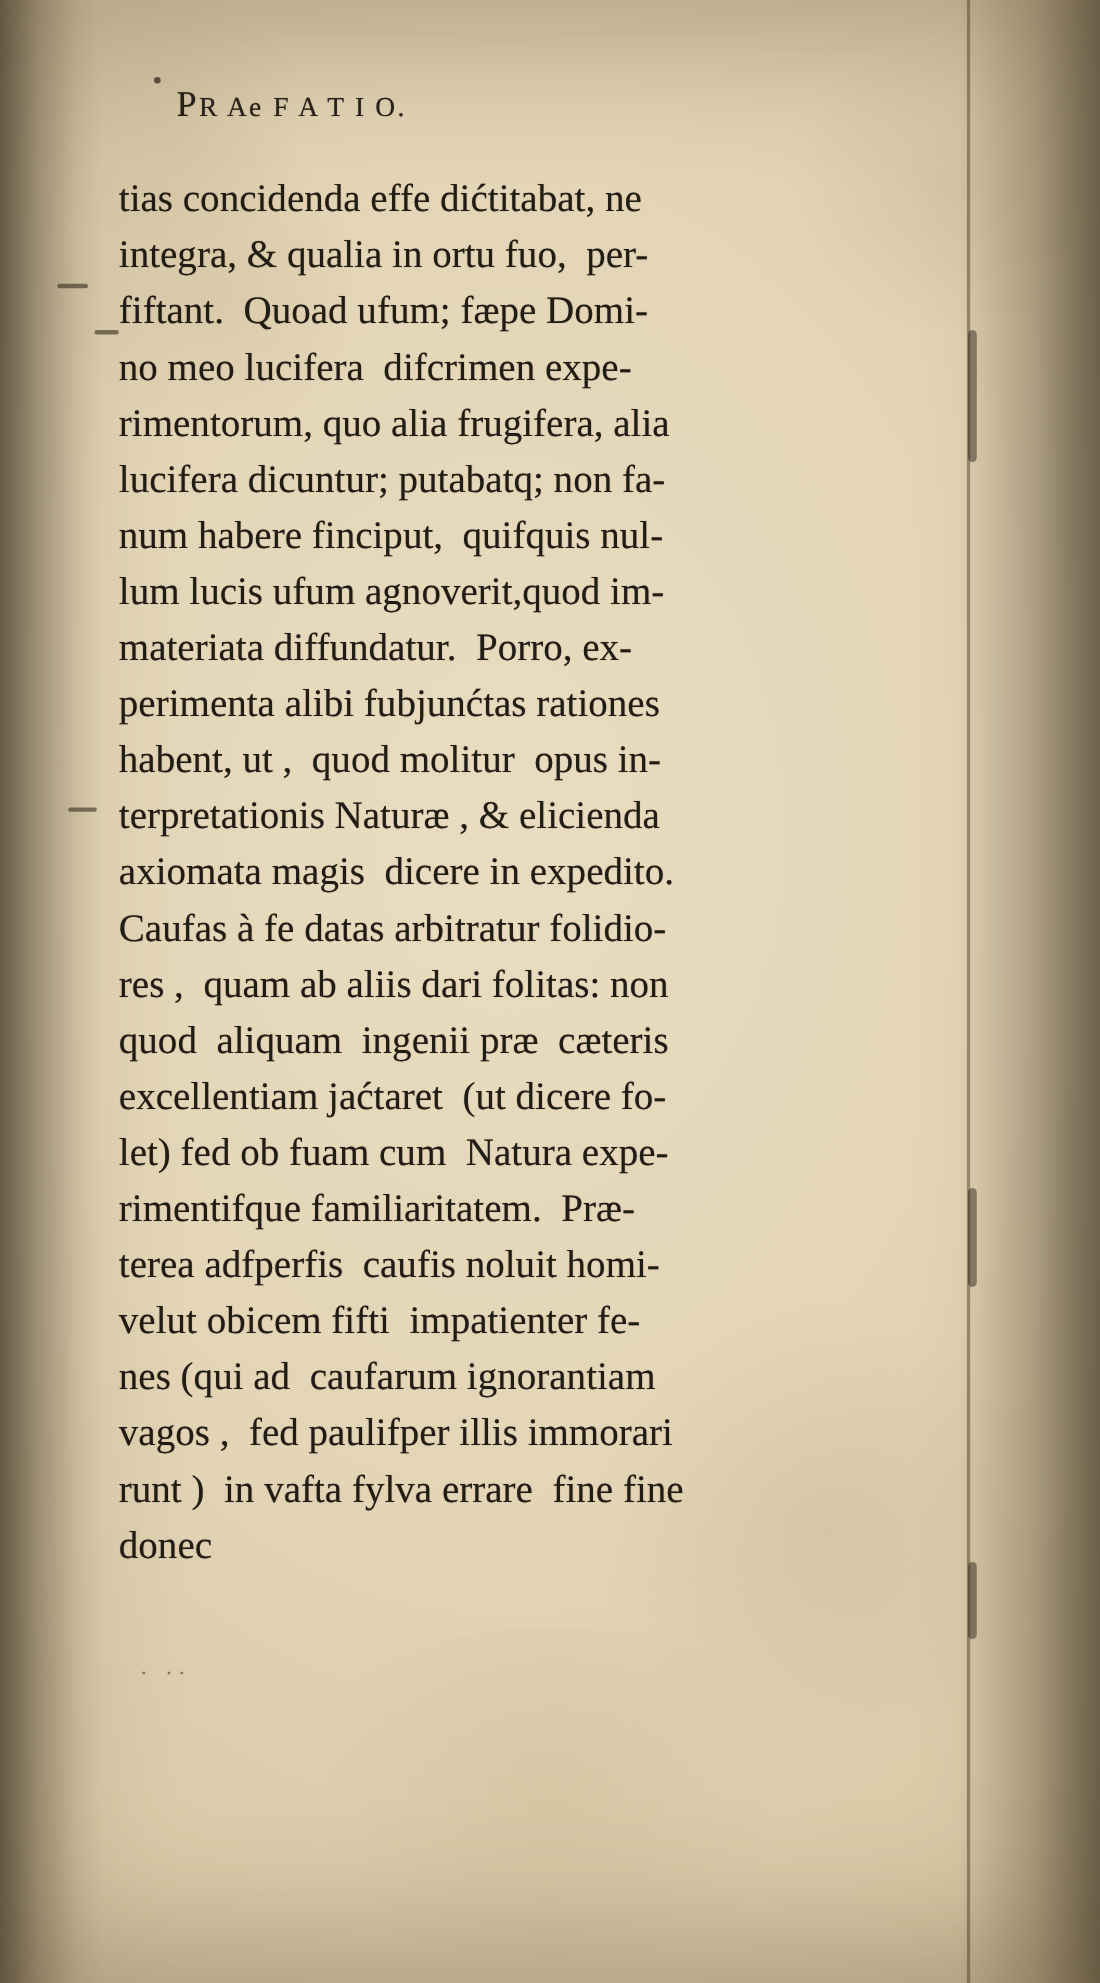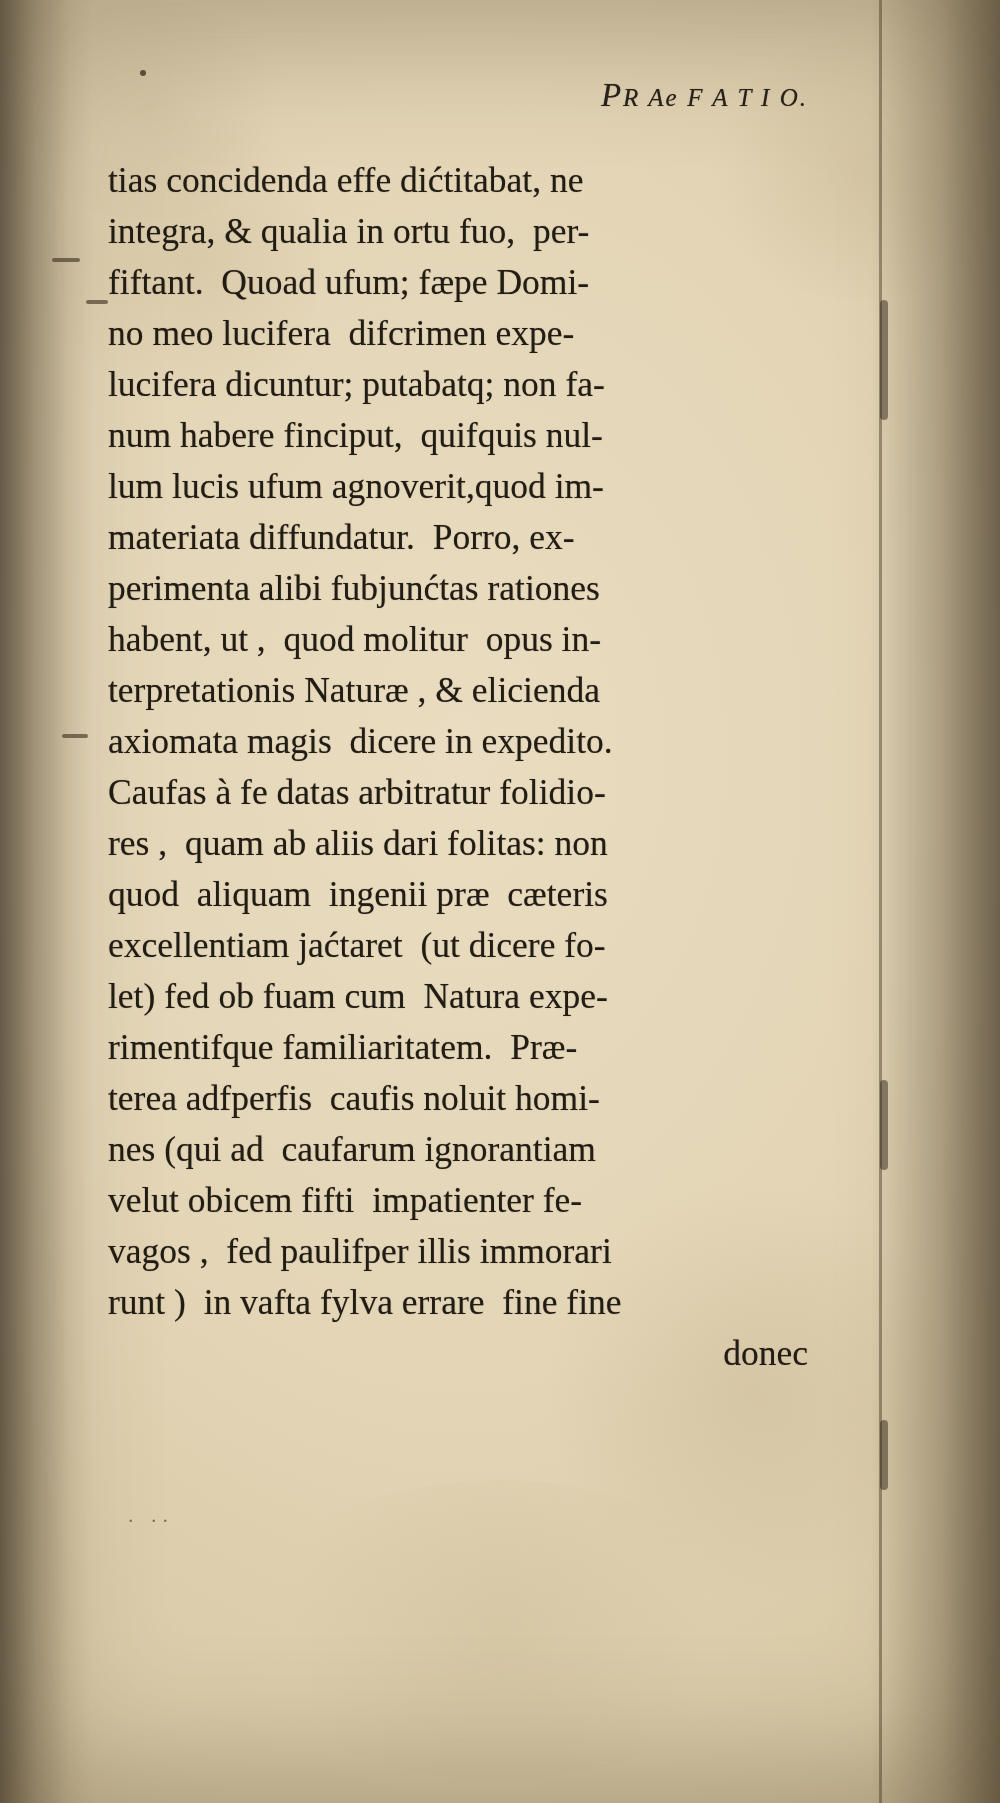--- a/index.html
+++ b/index.html
@@ -64,44 +64,43 @@
   }
 
   #text-column {
     position: absolute;
     left: 108px;
     top: 46px;
     width: 700px;
   }
 
   .running-head {
-    text-align: right;
+    text-align: left;
     font-size: 27px;
     letter-spacing: 2px;
     color: #25201a;
     margin-bottom: 10px;
     font-family: "Liberation Serif", serif;
     white-space: pre;
     text-shadow: 0 0 1px rgba(40,30,15,.5);
-    font-style: italic;
   }
   .running-head .cap { font-size: 33px; }
   .running-head .sm  { font-size: 25px; }
 
   .body-text {
     font-size: 35.5px;
     line-height: 51px;
     color: #211c14;
     text-shadow: 0 0 1px rgba(35,26,12,.45);
   }
   .line {
     white-space: pre;
     display: block;
   }
-  .line.center-right { text-align: right; }
+  .line.center-right { text-align: left; }
 
   .dot-mark {
     position: absolute;
     left: 128px;
     top: 1502px;
     font-size: 22px;
     color: rgba(60,48,30,.55);
     letter-spacing: 6px;
     white-space: pre;
   }
@@ -148,37 +147,38 @@
 
     <div class="running-head">
       <span class="cap">P</span><span class="sm">R Ae</span> <span class="sm">F A T I O.</span>
     </div>
 
     <div class="body-text">
       <span class="line">tias concidenda effe dićtitabat, ne</span>
       <span class="line">integra, &amp; qualia in ortu fuo,  per-</span>
       <span class="line">fiftant.  Quoad ufum; fæpe Domi-</span>
       <span class="line">no meo lucifera  difcrimen expe-</span>
+      <span class="line">rimentorum, quo alia frugifera, alia</span>
       <span class="line">lucifera dicuntur; putabatq; non fa-</span>
       <span class="line">num habere finciput,  quifquis nul-</span>
       <span class="line">lum lucis ufum agnoverit,quod im-</span>
       <span class="line">materiata diffundatur.  Porro, ex-</span>
       <span class="line">perimenta alibi fubjunćtas rationes</span>
       <span class="line">habent, ut ,  quod molitur  opus in-</span>
       <span class="line">terpretationis Naturæ , &amp; elicienda</span>
       <span class="line">axiomata magis  dicere in expedito.</span>
       <span class="line">Caufas à fe datas arbitratur folidio-</span>
       <span class="line">res ,  quam ab aliis dari folitas: non</span>
       <span class="line">quod  aliquam  ingenii præ  cæteris</span>
       <span class="line">excellentiam jaćtaret  (ut dicere fo-</span>
       <span class="line">let) fed ob fuam cum  Natura expe-</span>
       <span class="line">rimentifque familiaritatem.  Præ-</span>
       <span class="line">terea adfperfis  caufis noluit homi-</span>
+      <span class="line">velut obicem fifti  impatienter fe-</span>
       <span class="line">nes (qui ad  caufarum ignorantiam</span>
-      <span class="line">velut obicem fifti  impatienter fe-</span>
       <span class="line">vagos ,  fed paulifper illis immorari</span>
       <span class="line">runt )  in vafta fylva errare  fine fine</span>
       <span class="line center-right">donec</span>
     </div>
   </div>
 
   <div class="dot-mark">. ..</div>
 
   <div class="vignette"></div>
 </div>

